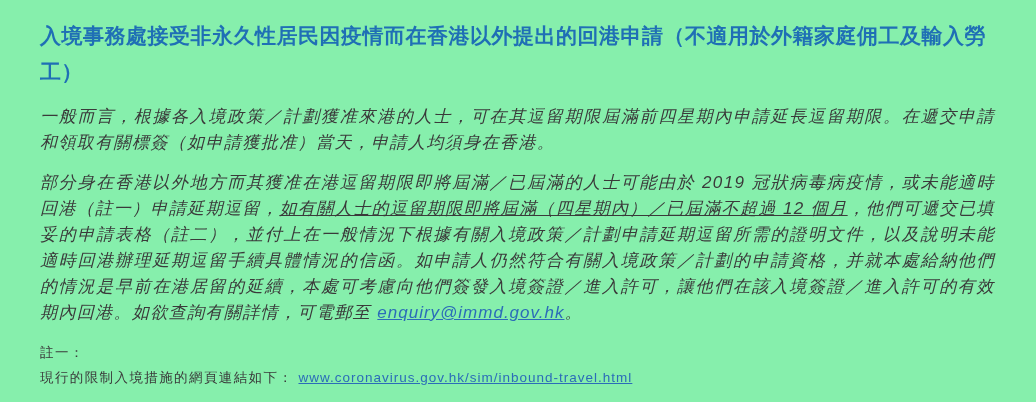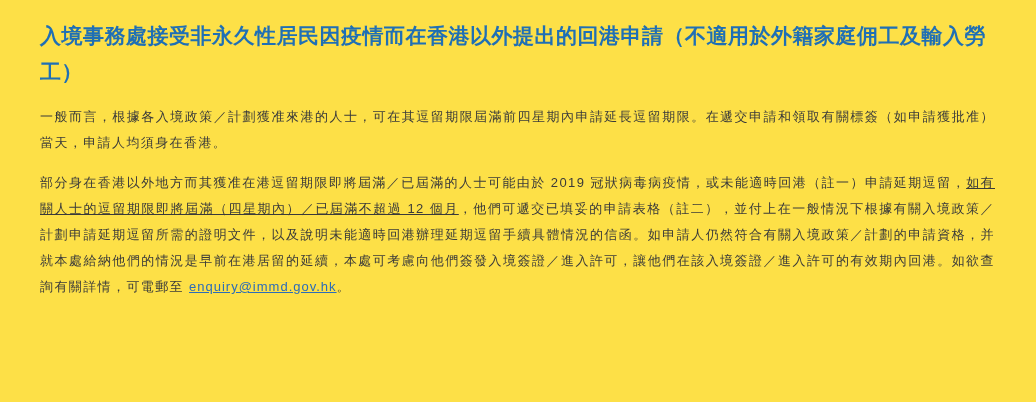--- a/index.html
+++ b/index.html
@@ -12,39 +12,40 @@
     height: 402px;
     overflow: hidden;
     font-family: "Liberation Sans", sans-serif;
   }
   .page {
     position: relative;
     width: 1036px;
     height: 402px;
     box-sizing: border-box;
     padding: 18px 38px 0 40px;
-    background: #fde047;
+    background: #86efac;
   }
   .title {
     color: #1f6fb5;
     font-size: 21px;
     font-weight: bold;
     line-height: 36px;
     letter-spacing: 0.5px;
     margin: 0 0 14px 0;
     max-width: 960px;
   }
   .para {
     color: #3a3a3a;
-    font-size: 13px;
+    font-size: 17px;
     line-height: 26px;
     letter-spacing: 1.4px;
     margin: 1px 0 14px 0;
     text-align: justify;
     max-width: 955px;
+    font-style: italic;
   }
   .note-head {
     color: #3a3a3a;
     font-size: 13.5px;
     line-height: 25px;
     letter-spacing: 1.4px;
     margin: 0;
   }
   .note-body {
     color: #3a3a3a;
@@ -75,15 +76,19 @@
 <body>
 
 <div class="page">
 
   <h1 class="title">入境事務處接受非永久性居民因疫情而在香港以外提出的回港申請（不適用於外籍家庭佣工及輸入勞工）</h1>
 
   <p class="para">一般而言，根據各入境政策／計劃獲准來港的人士，可在其逗留期限屆滿前四星期內申請延長逗留期限。在遞交申請和領取有關標簽（如申請獲批准）當天，申請人均須身在香港。</p>
 
   <p class="para"><span>部分身在香港以外地方而其獲准在港逗留期限即將屆滿／已屆滿的人士可能由於 2019 冠狀病毒病疫情，或未能適時回港（註一）申請延期逗留，</span><span class="u">如有關人士的逗留期限即將屆滿（四星期內）／已屆滿不超過 12 個月</span><span>，他們可遞交已填妥的申請表格（註二），並付上在一般情況下根據有關入境政策／計劃申請延期逗留所需的證明文件，以及說明未能適時回港辦理延期逗留手續具體情況的信函。如申請人仍然符合有關入境政策／計劃的申請資格，并就本處給納他們的情況是早前在港居留的延續，本處可考慮向他們簽發入境簽證／進入許可，讓他們在該入境簽證／進入許可的有效期內回港。如欲查詢有關詳情，可電郵至</span> <a class="link-mail" href="#">enquiry@immd.gov.hk</a><span>。</span></p>
 
+  <div class="note-block">
+    <p class="note-head">註一：</p>
+    <p class="note-body"><span>現行的限制入境措施的網頁連結如下：</span> <a class="link" href="#">www.coronavirus.gov.hk/sim/inbound-travel.html</a></p>
+  </div>
 
 
 </div>
 
 </body></html>

